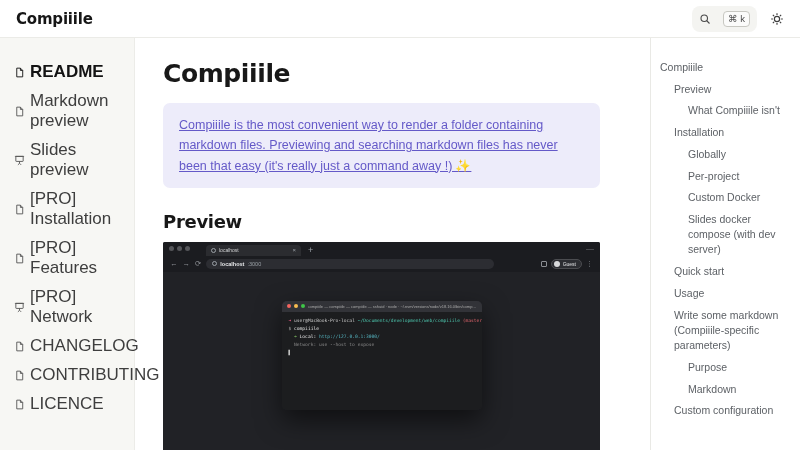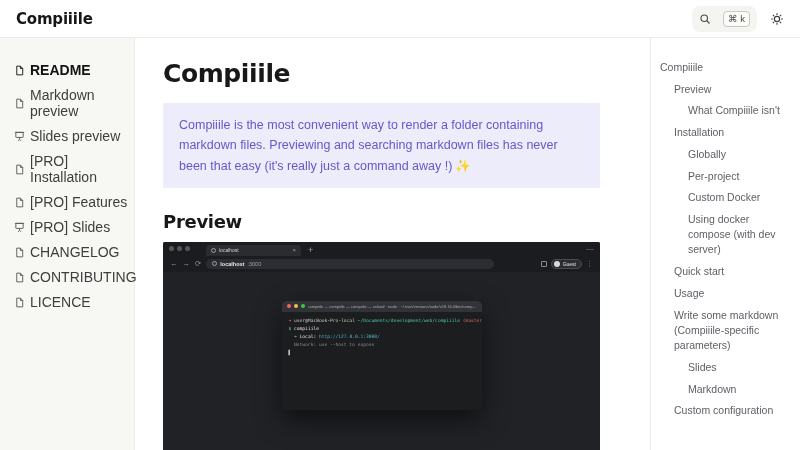--- a/index.html
+++ b/index.html
@@ -20,32 +20,32 @@
   .kbd { border:1px solid #c8c8c2; border-radius:4px; padding:0 4px; font-size:9.5px; line-height:14px;
          color:#4c4c4c; background:#fbfbfa; }
   .theme-btn { background:none; border:none; cursor:pointer; display:flex; }
   .theme-btn svg { width:14px; height:14px; stroke:#3e3e3e; }
 
   
   .cols { flex:1; display:flex; min-height:0; }
 
   
   .sidebar { width:135px; flex:none; background:#f7f7f4; border-right:1px solid #ececE8; padding:24px 0 0 14px; }
-  .side-item { display:flex; align-items:center; gap:5px; margin-bottom:9px; font-size:14px;
+  .side-item { display:flex; align-items:center; gap:5px; margin-bottom:9px; font-size:17px;
                color:#3e3e3e; text-decoration:none; cursor:pointer; }
   .side-item .ic { width:11px; height:11px; flex:none; stroke:#565656; }
   .side-item.active .lbl { font-weight:bold; color:#131313; }
   .side-item.active .ic { stroke:#131313; }
 
   
   .main { flex:1; min-width:0; padding-left:28px; overflow:hidden; }
   .h1 { font-family:"DejaVu Sans", sans-serif; font-weight:800; font-size:25px; letter-spacing:-0.4px;
         margin-top:21px; color:#181818; }
-  .infobox { width:437px; margin-top:15px; background:#edecfa; color:#6459c8; border-radius:0;
-             padding:12px 16px; font-size:12.5px; line-height:1.62; }
+  .infobox { width:437px; margin-top:15px; background:#edecfa; color:#6459c8; border-radius:7px;
+             padding:12px 16px; font-size:12.5px; line-height:1.62;text-decoration:underline; }
   .h2 { font-family:"DejaVu Sans", sans-serif; font-weight:800; font-size:18px; letter-spacing:-0.3px;
         margin-top:23px; color:#181818; }
 
   
   .shot { width:437px; height:241px; margin-top:10px; overflow:hidden; position:relative;
           background:#212226; border-radius:2px; }
   .b-tabstrip { height:14px; background:#1b1c20; display:flex; align-items:flex-end; padding:0 6px; }
   .tl-row { display:flex; gap:3px; align-items:center; height:100%; }
   .tl { width:5px; height:5px; border-radius:50%; background:#55565a; }
   .b-tab { margin-left:16px; width:95px; height:11px; background:#2b2c30; border-radius:4px 4px 0 0;
@@ -157,21 +157,21 @@
     <span class="lbl">[PRO] Features</span>
   </a>
         <a class="side-item">
 
     <svg class="ic ic-slides" viewBox="0 0 24 24" fill="none" stroke-width="2">
       <path d="M2 3h20"></path>
             <rect x="4" y="3" width="16" height="11" rx="1"></rect>
             <path d="M12 14v4"></path>
             <path d="M8.5 21.5 12 18l3.5 3.5"></path>
     </svg>
-    <span class="lbl">[PRO] Slides</span>
+    <span class="lbl">[PRO] Network</span>
   </a>
         <a class="side-item">
     <svg class="ic ic-file" viewBox="0 0 24 24" fill="none" stroke-width="2">
       <path d="M6 2.5h8l5 5V21.5H6z"></path>
             <path d="M14 2.5v5h5"></path>
     </svg>
 
     <span class="lbl">CHANGELOG</span>
   </a>
         <a class="side-item">
@@ -251,22 +251,22 @@
     </main>
 
     <nav class="toc">
         <a class="toc-item" style="padding-left: 0px;">Compiiile</a>
         <a class="toc-item" style="padding-left: 14px;">Preview</a>
         <a class="toc-item" style="padding-left: 28px;">What Compiiile isn't</a>
         <a class="toc-item" style="padding-left: 14px;">Installation</a>
         <a class="toc-item" style="padding-left: 28px;">Globally</a>
         <a class="toc-item" style="padding-left: 28px;">Per-project</a>
         <a class="toc-item" style="padding-left: 28px;">Custom Docker</a>
-        <a class="toc-item" style="padding-left: 28px;">Using docker compose (with dev server)</a>
+        <a class="toc-item" style="padding-left: 28px;">Slides docker compose (with dev server)</a>
         <a class="toc-item" style="padding-left: 14px;">Quick start</a>
         <a class="toc-item" style="padding-left: 14px;">Usage</a>
         <a class="toc-item" style="padding-left: 14px;">Write some markdown (Compiiile-specific parameters)</a>
-        <a class="toc-item" style="padding-left: 28px;">Slides</a>
+        <a class="toc-item" style="padding-left: 28px;">Purpose</a>
         <a class="toc-item" style="padding-left: 28px;">Markdown</a>
         <a class="toc-item" style="padding-left: 14px;">Custom configuration</a>
       </nav>
   </div>
 </div>
 
 </body></html>

